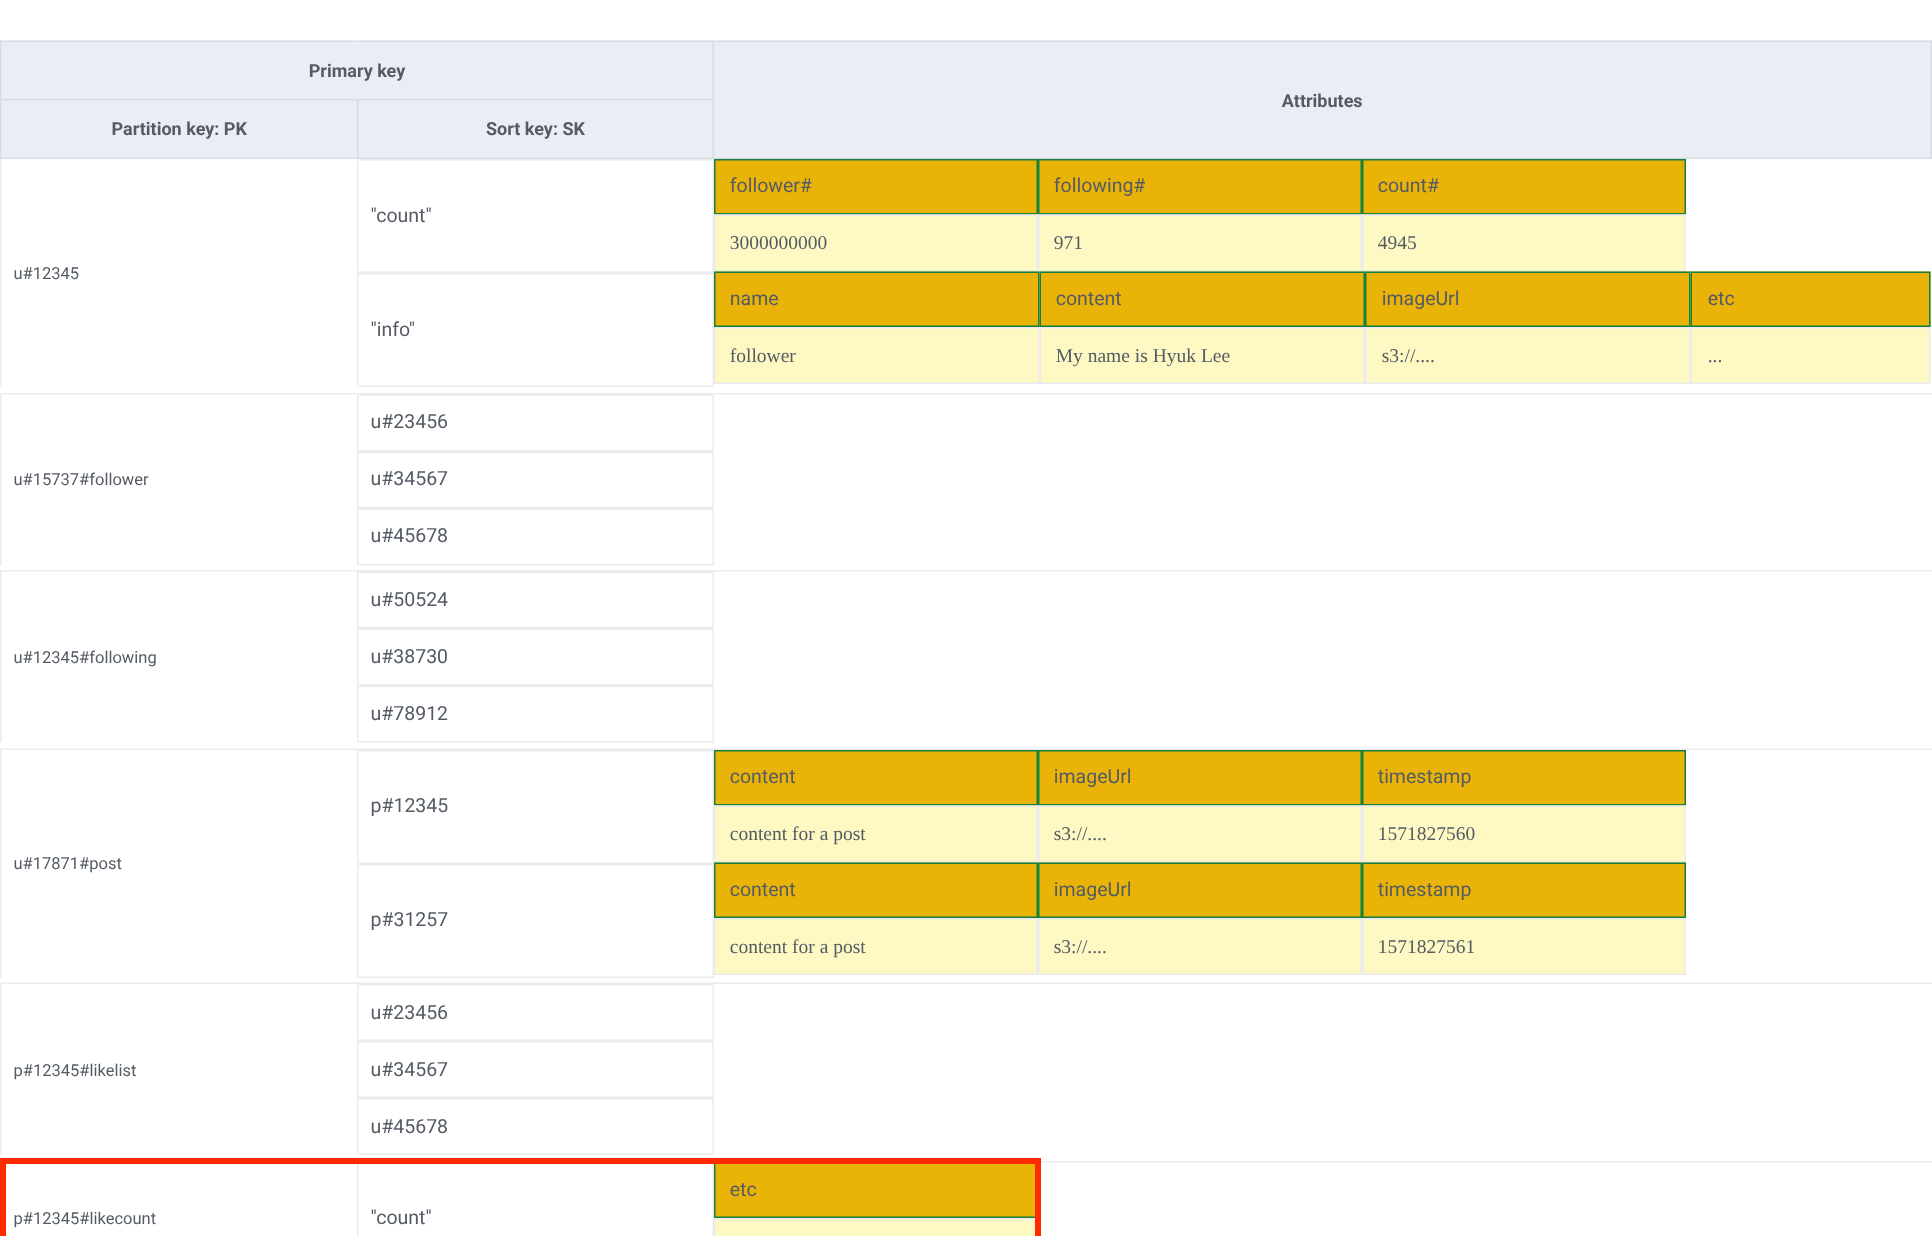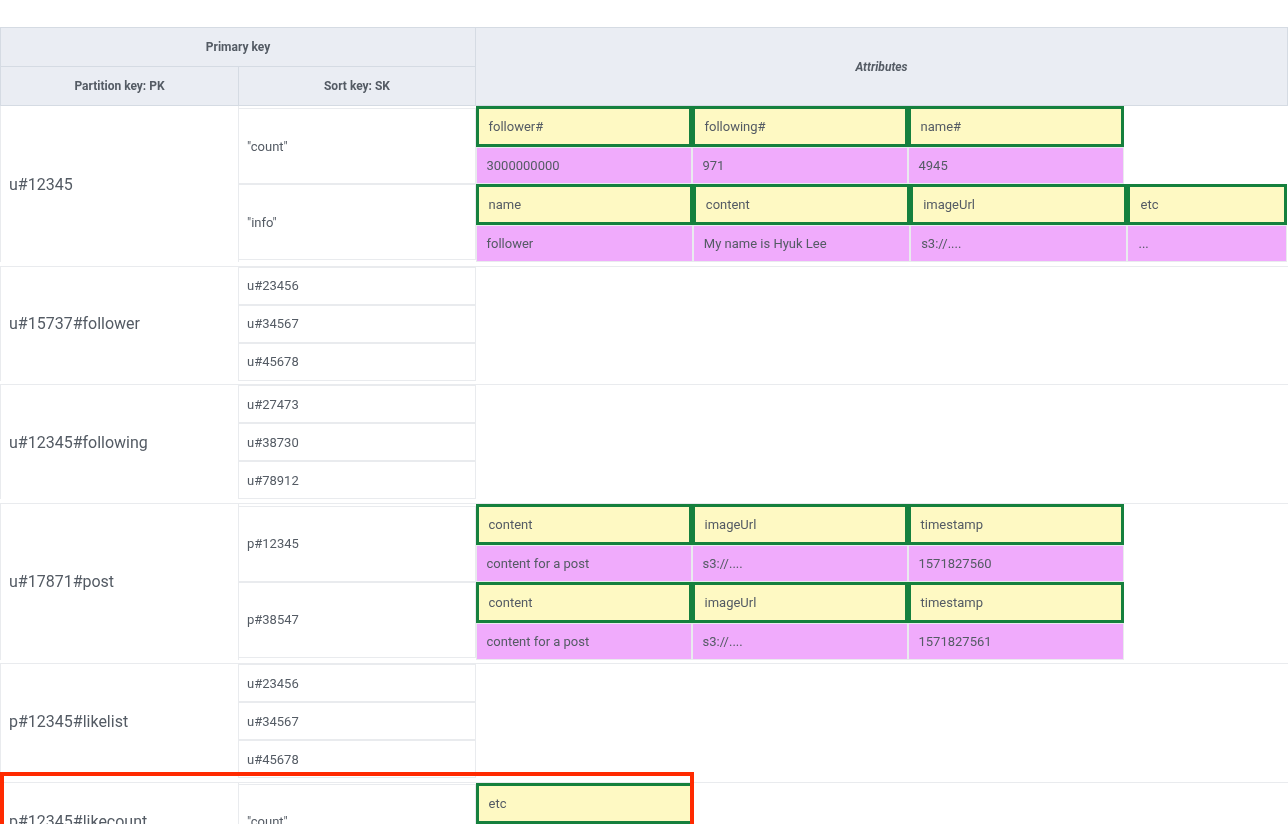--- a/index.html
+++ b/index.html
@@ -35,33 +35,32 @@
       font-size: 12px;
     }
     .pk-col {
       width: 238px;
     }
     .sk-col {
       width: 237px;
     }
     .attr-area {
       border: none;
-      font-style: italic;
     }
 
     .data-row {
       border-top: 1px solid #e9ebee;
     }
     .pk-cell {
       vertical-align: middle;
       padding: 22px 8px;
       border-left: 1px solid #e9ebee;
       border-right: 1px solid #e9ebee;
       color: #545b64;
-      font-size: 16px;
+      font-size: 11px;
     }
     .sk-wrapper {
       padding: 0;
     }
     .sk-block {
       display: flex;
       flex-direction: column;
     }
     .sk-item {
       padding: 10px 8px;
@@ -85,35 +84,36 @@
       flex-wrap: wrap;
     }
     .attr-group {
       width: 100%;
     }
     .attr-subrow {
       display: flex;
     }
     .attr-cell-header {
       flex: 1;
-      background: #fef9c3;
-      border: 3px solid #15803d;
+      background: #eab308;
+      border: 1px solid #15803d;
       padding: 10px 10px;
       font-size: 13px;
       color: #545b64;
       min-width: 170px;
     }
     .attr-cell-value {
       flex: 1;
       border: 1px solid #e9ebee;
       padding: 10px 10px;
       font-size: 13px;
       color: #545b64;
       min-width: 170px;
-      background: #f0abfc;
+      background: #fef9c3;
+      font-family: Liberation Serif, serif;
     }
     .attr-cell-3 > div {
       max-width: 216px;
     }
     .attr-cell-4 > div:nth-child(4){
       min-width: 120px;
       max-width: 160px;
     }
     .attr-cell-1 > div {
       max-width: 218px;
@@ -158,21 +158,21 @@
               <div class="sk-item sk-item-tall">"count"</div>
               <div class="sk-item sk-item-tall">"info"</div>
             </div>
           </td>
           <td class="attr-wrapper">
             <div class="attr-block">
               <div class="attr-group">
                 <div class="attr-subrow attr-cell-3">
                   <div class="attr-cell-header">follower#</div>
                   <div class="attr-cell-header">following#</div>
-                  <div class="attr-cell-header">name#</div>
+                  <div class="attr-cell-header">count#</div>
                 </div>
                 <div class="attr-subrow attr-cell-3">
                   <div class="attr-cell-value">3000000000</div>
                   <div class="attr-cell-value">971</div>
                   <div class="attr-cell-value">4945</div>
                 </div>
               </div>
               <div class="attr-group">
                 <div class="attr-subrow attr-cell-4">
                   <div class="attr-cell-header">name</div>
@@ -206,38 +206,38 @@
             <div class="attr-block"></div>
           </td>
         </tr>
         <tr class="spacer-row">
           <td colspan="3"></td>
         </tr>
         <tr class="data-row">
           <td class="pk-cell pk-col">u#12345#following</td>
           <td class="sk-wrapper sk-col">
             <div class="sk-block">
-              <div class="sk-item">u#27473</div>
+              <div class="sk-item">u#50524</div>
               <div class="sk-item">u#38730</div>
               <div class="sk-item">u#78912</div>
             </div>
           </td>
           <td class="attr-wrapper">
             <div class="attr-block"></div>
           </td>
         </tr>
         <tr class="spacer-row">
           <td colspan="3"></td>
         </tr>
         <tr class="data-row">
           <td class="pk-cell pk-col">u#17871#post</td>
           <td class="sk-wrapper sk-col">
             <div class="sk-block">
               <div class="sk-item sk-item-tall">p#12345</div>
-              <div class="sk-item sk-item-tall">p#38547</div>
+              <div class="sk-item sk-item-tall">p#31257</div>
             </div>
           </td>
           <td class="attr-wrapper">
             <div class="attr-block">
               <div class="attr-group">
                 <div class="attr-subrow attr-cell-3">
                   <div class="attr-cell-header">content</div>
                   <div class="attr-cell-header">imageUrl</div>
                   <div class="attr-cell-header">timestamp</div>
                 </div>

